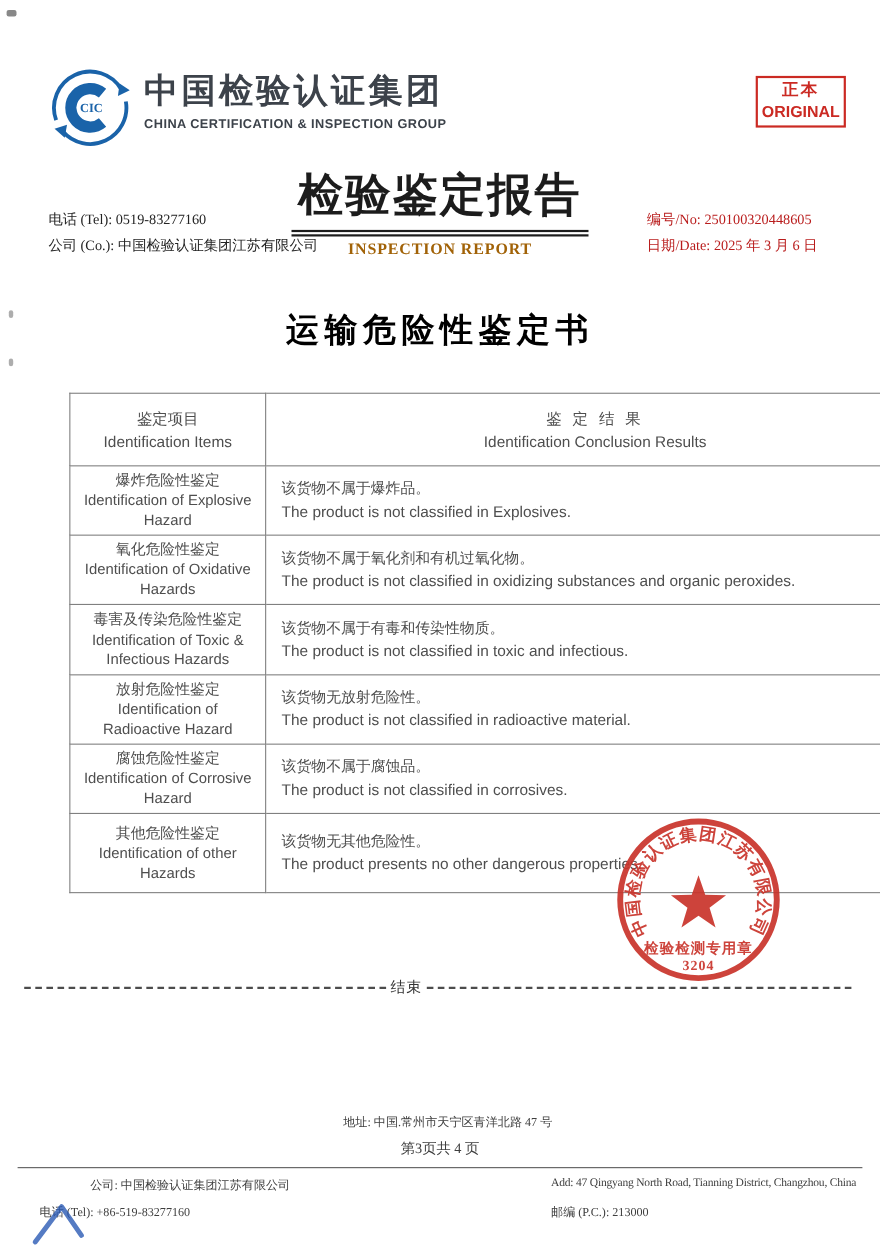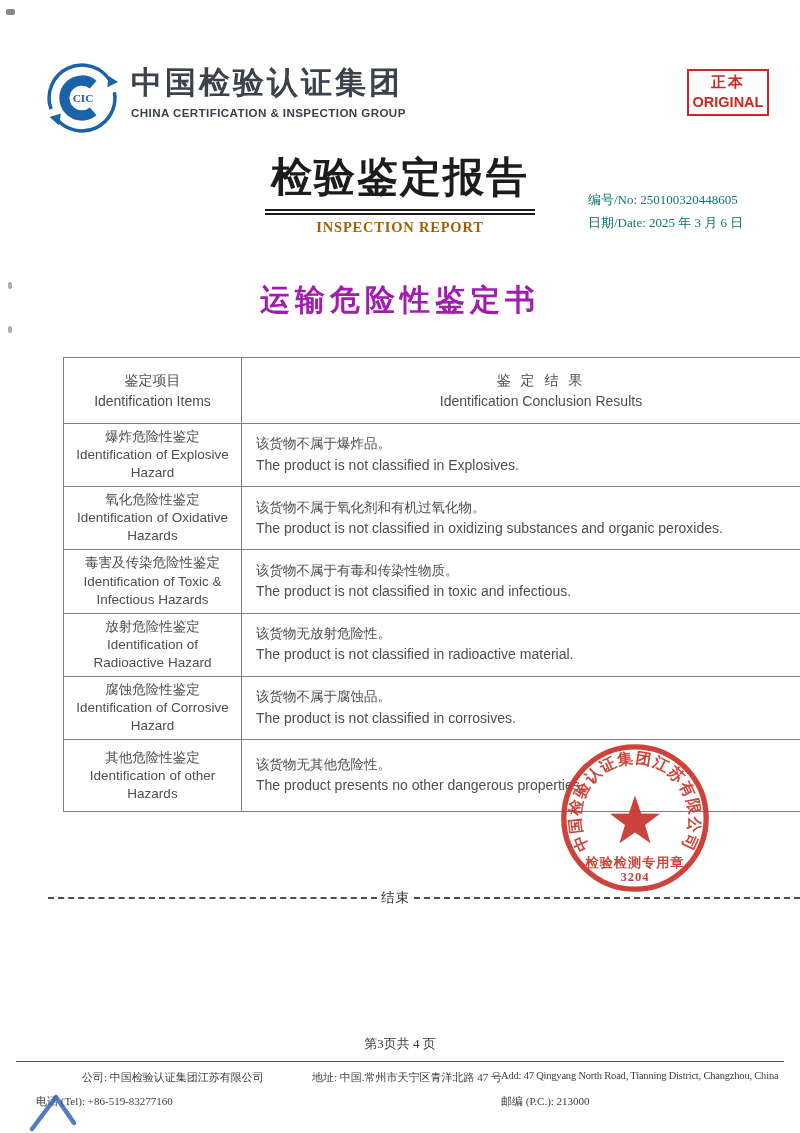--- a/index.html
+++ b/index.html
@@ -20,53 +20,53 @@
   .badge .b-en{font-size:14.5px;font-weight:bold;line-height:1.25;font-family:"Liberation Sans",sans-serif;}
 
   
   .title-wrap{left:0;top:150px;width:800px;text-align:center;}
   .title-cn{display:inline-block;font-size:41px;font-weight:bold;letter-spacing:2px;color:#1c1c1c;
             padding:0 6px 4px 6px;border-bottom:2.5px solid #1c1c1c;position:relative;}
   .title-cn::after{content:"";position:absolute;left:0;right:0;bottom:-6px;height:2px;background:#1c1c1c;}
   .inspection-report{left:0;top:219px;width:800px;text-align:center;font-size:14.5px;font-weight:bold;
             letter-spacing:0.8px;color:#a16207;}
   .info-left{left:44px;top:188px;font-size:13px;color:#232323;line-height:1.8;}
-  .info-right{left:588px;top:188px;font-size:13px;color:#0f766e;line-height:1.8;}
+  .info-right{left:588px;top:188px;font-size:13px;color:#b91c1c;line-height:1.8;}
 
   
   .doc-title-cn{left:0;top:280px;width:800px;text-align:center;font-size:30px;font-weight:bold;
-                letter-spacing:5px;color:#a21caf;}
+                letter-spacing:5px;color:#000000;}
   .doc-title-en{left:0;top:322px;width:800px;text-align:center;font-size:16px;font-weight:bold;
                 color:#1b1b1b;letter-spacing:-0.2px;}
 
   
   .id-table{left:63px;top:357px;width:778px;border-collapse:collapse;
             font-family:"Liberation Sans","DejaVu Sans",sans-serif;color:#4e4e4e;}
   .id-table td{border:1px solid #808080;vertical-align:middle;}
   .td-item{width:165px;text-align:center;font-size:13.5px;line-height:1.34;padding:4px 6px;}
   .td-result{text-align:left;font-size:13.5px;line-height:1.5;padding:4px 14px;}
   .td-result .r-en{font-size:14px;}
   .hdr .td-item,.hdr .td-result{text-align:center;font-size:14px;line-height:1.45;}
 
   
   .stamp{left:557px;top:740px;width:156px;height:156px;opacity:0.92;}
 
   
-  .end-line{left:48px;top:889px;width:752px;display:flex;align-items:center;}
+  .end-line{left:22px;top:889px;width:752px;display:flex;align-items:center;}
   .end-line .dash{border-top:2.2px dashed #4c4c4c;height:0;}
   .d-left{flex:0.92;}
   .d-right{flex:1.08;}
   .end-text{font-size:13.5px;color:#333;letter-spacing:1px;padding:0 4px;}
 
   
   .page-num{left:0;top:1035px;width:800px;text-align:center;font-size:13px;color:#3e3e3e;}
   .footer-rule{left:16px;top:1061px;width:768px;height:1.3px;background:#5a5a5a;}
   .f-cell{font-size:11px;color:#3e3e3e;white-space:nowrap;}
   .f1{left:36px;top:1070px;margin-left:46px;}  .f2{left:36px;top:1094px;}
-  .f3{left:312px;top:1070px;} .f4{left:312px;top:1149px;text-align:right;}
+  .f3{left:312px;top:1013px;} .f4{left:312px;top:1149px;text-align:right;}
   .f5{left:501px;top:1070px;font-size:10.5px;letter-spacing:-0.2px;}
   .f6{left:501px;top:1094px;}
 
   
   .speck{background:#6a6a6a;opacity:0.55;border-radius:2px;}
   .sp1{left:6px;top:9px;width:9px;height:6px;opacity:0.8;}
   .sp2{left:8px;top:282px;width:4px;height:7px;}
   .sp3{left:8px;top:326px;width:4px;height:7px;}
   .blue-mark{left:26px;top:1089px;}
 </style>
@@ -98,20 +98,24 @@
   <div class="abs badge">
     <div class="b-cn">正本</div>
     <div class="b-en">ORIGINAL</div>
   </div>
 
   <div class="abs title-wrap">
     <span class="title-cn">检验鉴定报告</span>
   </div>
   <div class="abs inspection-report">INSPECTION REPORT</div>
 
+  <div class="abs info-left">
+    <div>电话 (Tel): 0519-83277160</div>
+    <div>公司 (Co.): 中国检验认证集团江苏有限公司</div>
+  </div>
   <div class="abs info-right">
     <div>编号/No: 250100320448605</div>
     <div>日期/Date: 2025 年 3 月 6 日</div>
   </div>
 
   <div class="abs doc-title-cn">运输危险性鉴定书</div>
 
   <table class="abs id-table">
     <tbody>
         <tr class="hdr" style="height:66px;">

